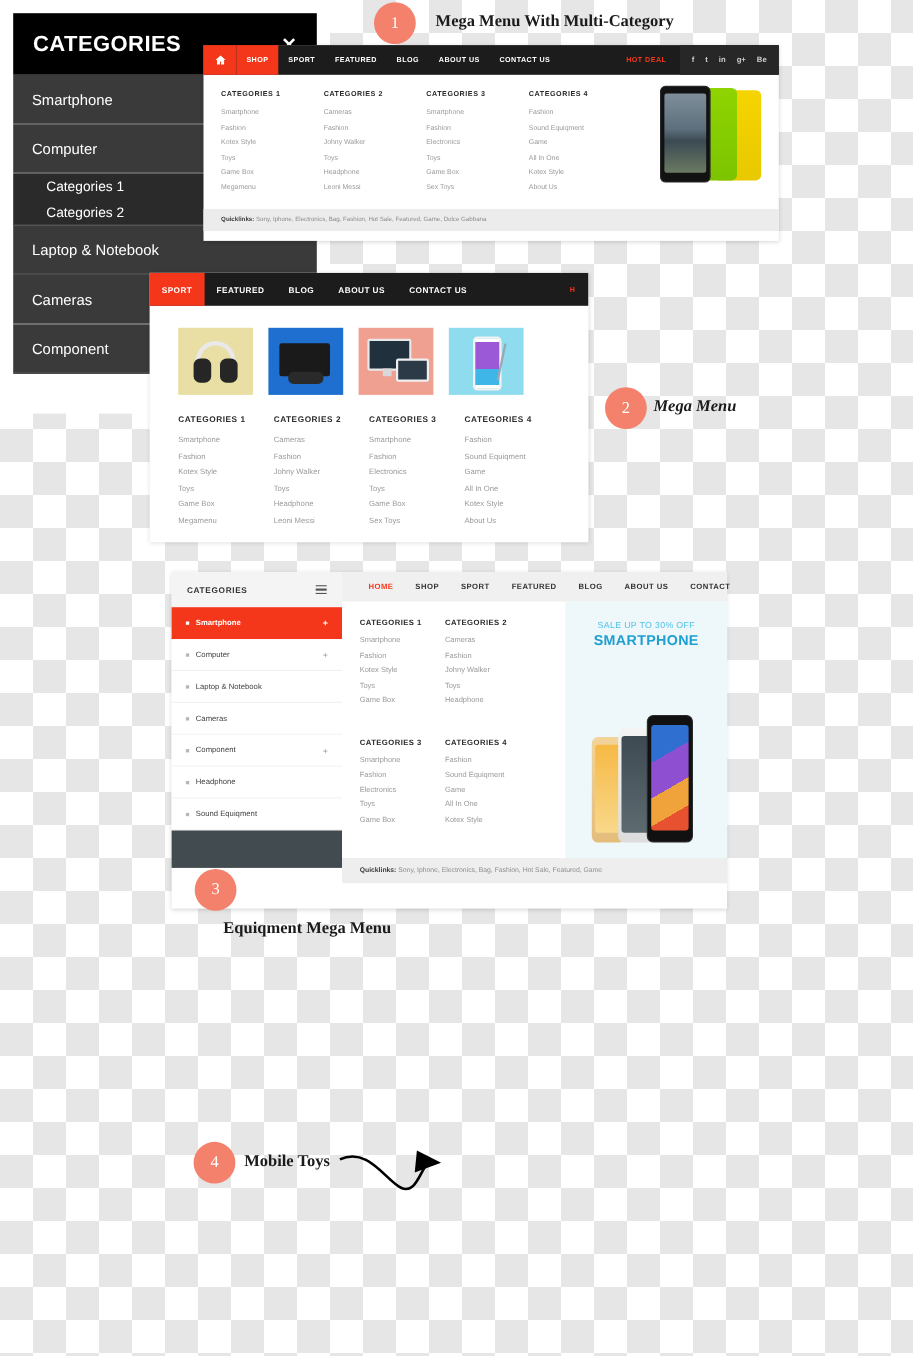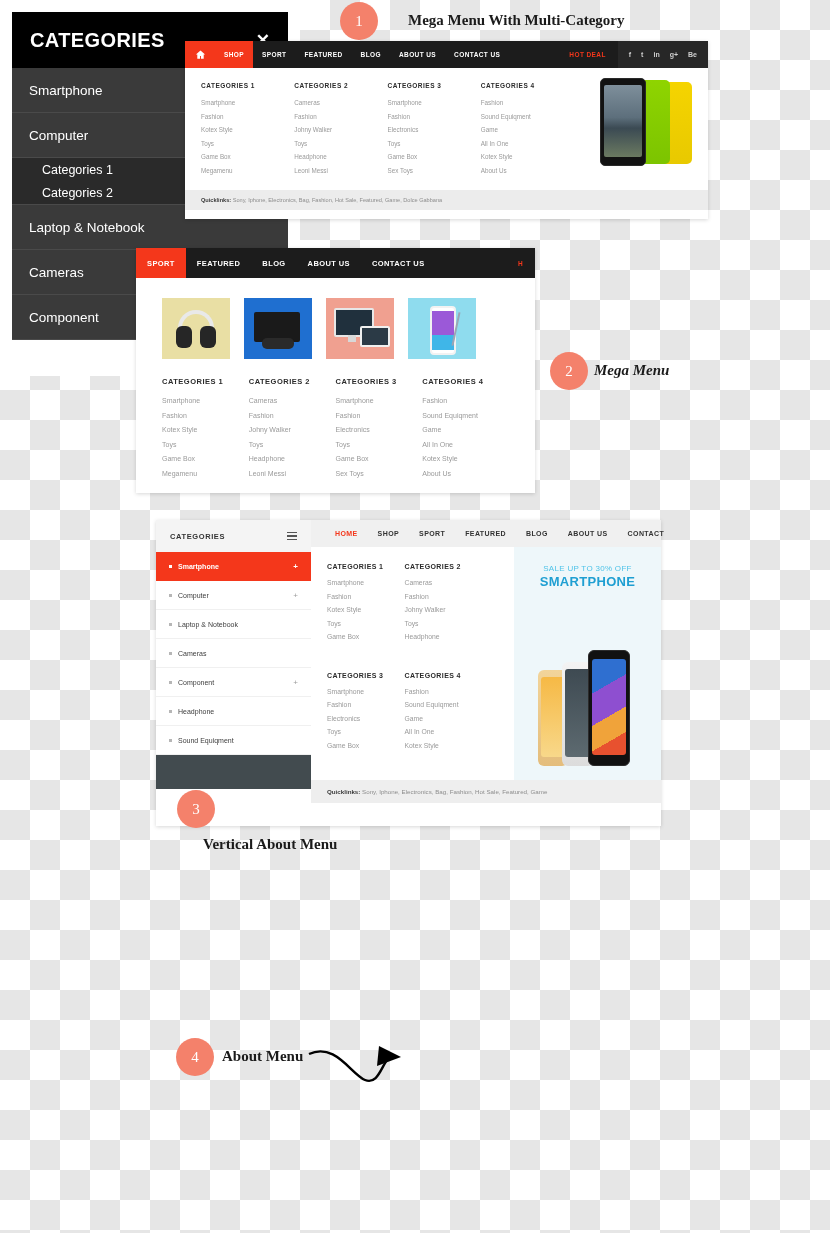--- a/index.html
+++ b/index.html
@@ -139,21 +139,21 @@
 
   
   #arrow{position:absolute;left:305px;top:1040px;width:110px;height:50px;}
 </style>
 </head>
 <body>
 
 <div class="badge" style="left:340px;top:2px;">
   <span>1</span>
 </div>
-<div class="caption" style="left:396px;top:12px;margin-left:12px;">Mega Menu With Multi-Category</div>
+<div class="caption" style="left:396px;top:12px;">Mega Menu With Multi-Category</div>
 
 <div class="panel" id="panel1">
   <div class="navbar">
     <div class="nav-home">
       <svg viewBox="0 0 24 24">
           <path d="M12 3 2 12h3v9h6v-6h2v6h6v-9h3z"></path>
         </svg>
     </div>
     <div class="nav-item active">SHOP</div>
     <div class="nav-item">SPORT</div>
@@ -425,26 +425,26 @@
     </div>
     <div id="p3-ql">
       <b>Quicklinks:</b><span> Sony, Iphone, Electronics, Bag, Fashion, Hot Sale, Featured, Game</span>
     </div>
   </div>
 </div>
 
 <div class="badge" style="left:177px;top:790px;">
   <span>3</span>
 </div>
-<div class="caption" style="left:203px;top:836px;">Vertical About Menu</div>
+<div class="caption" style="left:203px;top:836px;">Equiqment Mega Menu</div>
 
 <div class="badge" style="left:176px;top:1038px;">
   <span>4</span>
 </div>
-<div class="caption" style="left:222px;top:1048px;">About Menu</div>
+<div class="caption" style="left:222px;top:1048px;">Mobile Toys</div>
 
 <svg id="arrow" viewBox="0 0 110 50">
   <path d="M4 14 C30 2 46 34 60 40 C72 45 76 28 82 20" stroke="#000" stroke-width="2.4" fill="none"></path>
   <path d="M74 6 L96 17 L72 26 Z" fill="#000"></path>
 </svg>
 
 <div id="panel4">
   <div id="m-head">
     <span class="t">CATEGORIES</span>
     <span class="x">✕</span>

